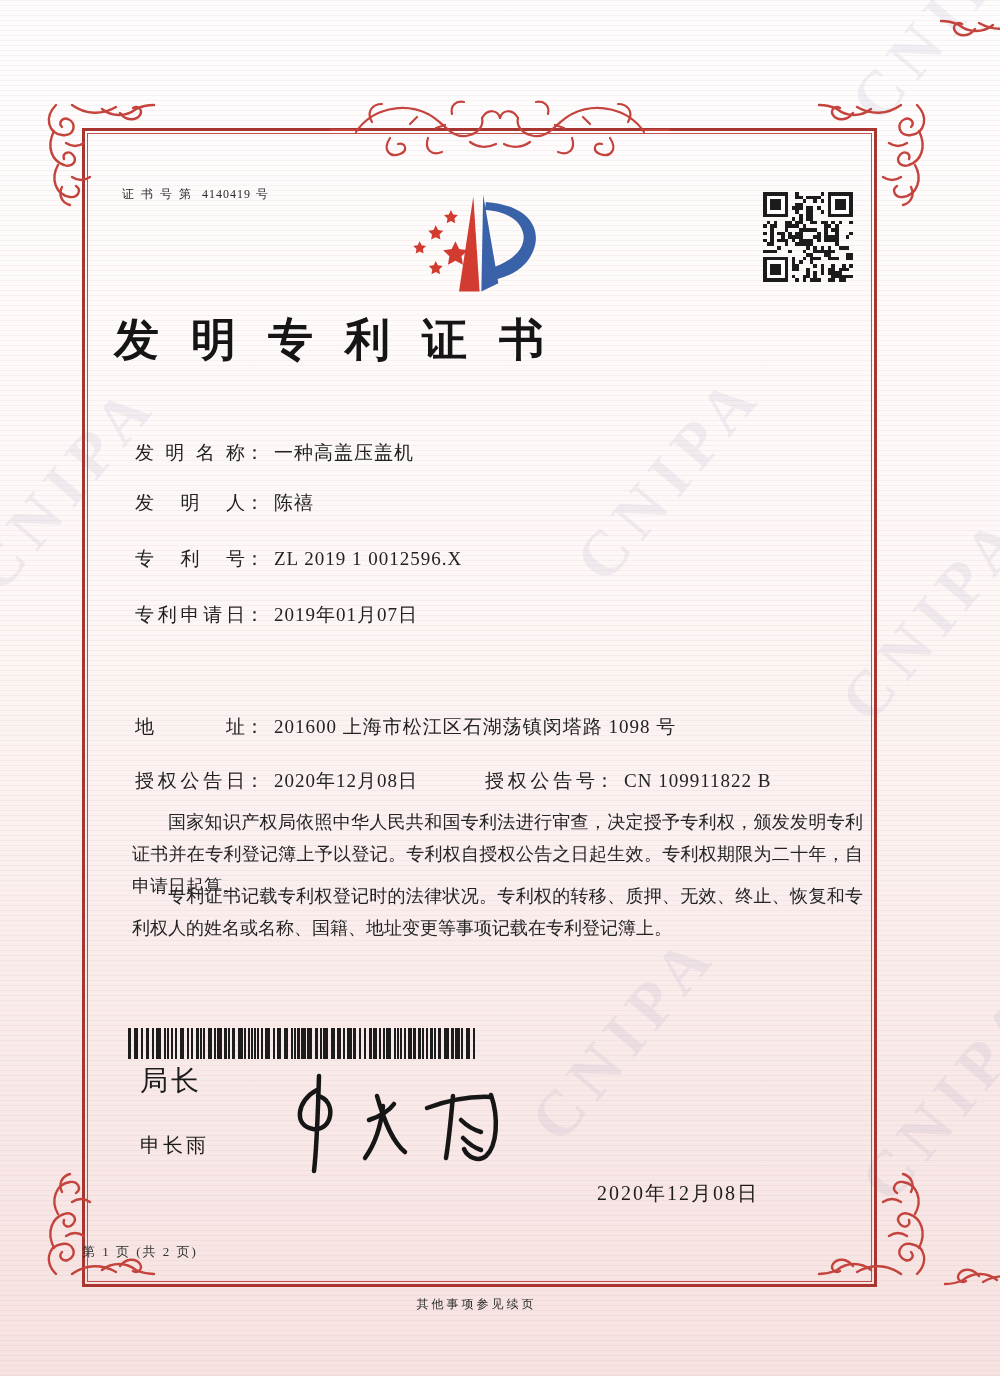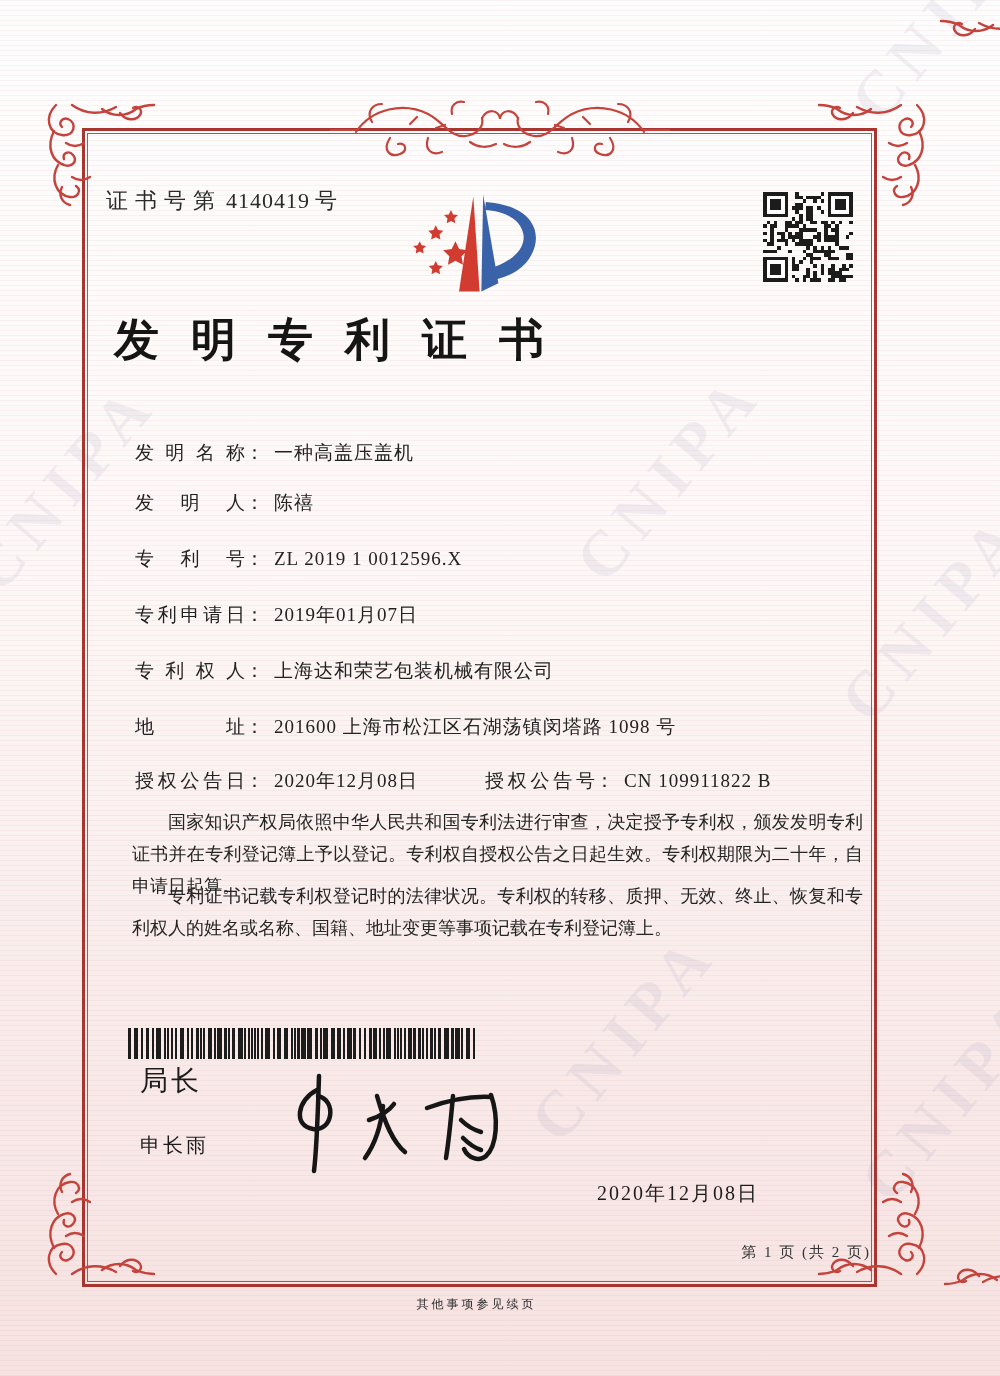--- a/index.html
+++ b/index.html
@@ -9,38 +9,38 @@
       repeating-linear-gradient(180deg, rgba(200,135,135,0.09) 0 1px, rgba(255,255,255,0) 1px 5px),
       linear-gradient(180deg,#fefdfd 0%,#fdf8f7 40%,#faf0ef 62%,#f8e9e8 80%,#f6e2e1 100%);
     color:#1f1f1f;}
   
   #frame{position:absolute;left:82px;top:128px;width:789px;height:1153px;
     border:3px solid #a93531;}
   #frame-inner{position:absolute;inset:2px;border:1px solid #bf4f4b;}
   .abs{position:absolute;}
   .wm{position:absolute;font-weight:bold;font-size:64px;letter-spacing:10px;
     color:rgba(150,140,185,0.12);transform:rotate(-50deg);white-space:nowrap;}
-  #cert-no{left:106px;top:186px;font-size:22px;color:#2a2a2a;}
+  #cert-no{left:122px;top:186px;font-size:12px;color:#2a2a2a;}
   #cert-no .sp{letter-spacing:7px;}
   #cert-no .num{margin-left:4px;letter-spacing:1px;}
   #cert-no .suf{margin-left:5px;}
   #doc-title{left:82px;top:310px;width:789px;text-align:left;font-size:45px;
     font-weight:700;letter-spacing:32px;text-indent:32px;color:#151515;}
   .frow{position:absolute;left:135px;font-size:19px;color:#222;white-space:nowrap;}
   .flabel{display:inline-block;width:110px;text-align:justify;text-align-last:justify;vertical-align:top;}
   .fcolon{margin-right:10px;}
   .fvalue{letter-spacing:1px;}
   .para{position:absolute;left:132px;width:731px;font-size:18px;line-height:32px;
     text-align:justify;text-indent:2em;color:#242424;margin:0;}
   #sig-title{left:140px;top:1062px;font-size:28px;letter-spacing:3px;color:#1c1c1c;
     font-family:"Liberation Sans","DejaVu Sans",sans-serif;}
   #sig-name{left:140px;top:1132px;font-size:20px;letter-spacing:3px;color:#1c1c1c;
     font-family:"Liberation Sans","DejaVu Sans",sans-serif;}
   #sig-date{left:597px;top:1180px;font-size:20px;letter-spacing:2px;color:#1c1c1c;}
-  #page-num{left:82px;top:1243px;width:789px;text-align:right;font-size:15px;letter-spacing:2px;color:#333;}
+  #page-num{left:82px;top:1243px;width:789px;text-align:left;font-size:13px;letter-spacing:2px;color:#333;}
   #foot-note{left:82px;top:1296px;width:789px;text-align:center;font-size:12px;letter-spacing:3px;color:#2b2b2b;}
   svg{display:block;}
 </style>
 </head>
 <body>
 
 <div id="page">
 
   <svg width="0" height="0" style="position:absolute" aria-hidden="true">
     <defs>
@@ -335,23 +335,20 @@
   </div>
   <div class="frow" style="top:490px">
     <span class="flabel">发明人</span><span class="fcolon">：</span><span class="fvalue">陈禧</span>
   </div>
   <div class="frow" style="top:546px">
     <span class="flabel">专利号</span><span class="fcolon">：</span><span class="fvalue">ZL 2019 1 0012596.X</span>
   </div>
   <div class="frow" style="top:602px">
     <span class="flabel">专利申请日</span><span class="fcolon">：</span><span class="fvalue">2019年01月07日</span>
   </div>
-  <div class="frow" style="top:658px">
-    <span class="flabel">专利权人</span><span class="fcolon">：</span><span class="fvalue">上海达和荣艺包装机械有限公司</span>
-  </div>
   <div class="frow" style="top:714px">
     <span class="flabel">地址</span><span class="fcolon">：</span><span class="fvalue">201600 上海市松江区石湖荡镇闵塔路 1098 号</span>
   </div>
   <div class="frow" style="top:768px">
     <span class="flabel">授权公告日</span><span class="fcolon">：</span><span class="fvalue">2020年12月08日</span>
   </div>
   <div class="frow" style="top:768px;left:485px">
     <span class="flabel">授权公告号</span><span class="fcolon">：</span><span class="fvalue">CN 109911822 B</span>
   </div>
 

